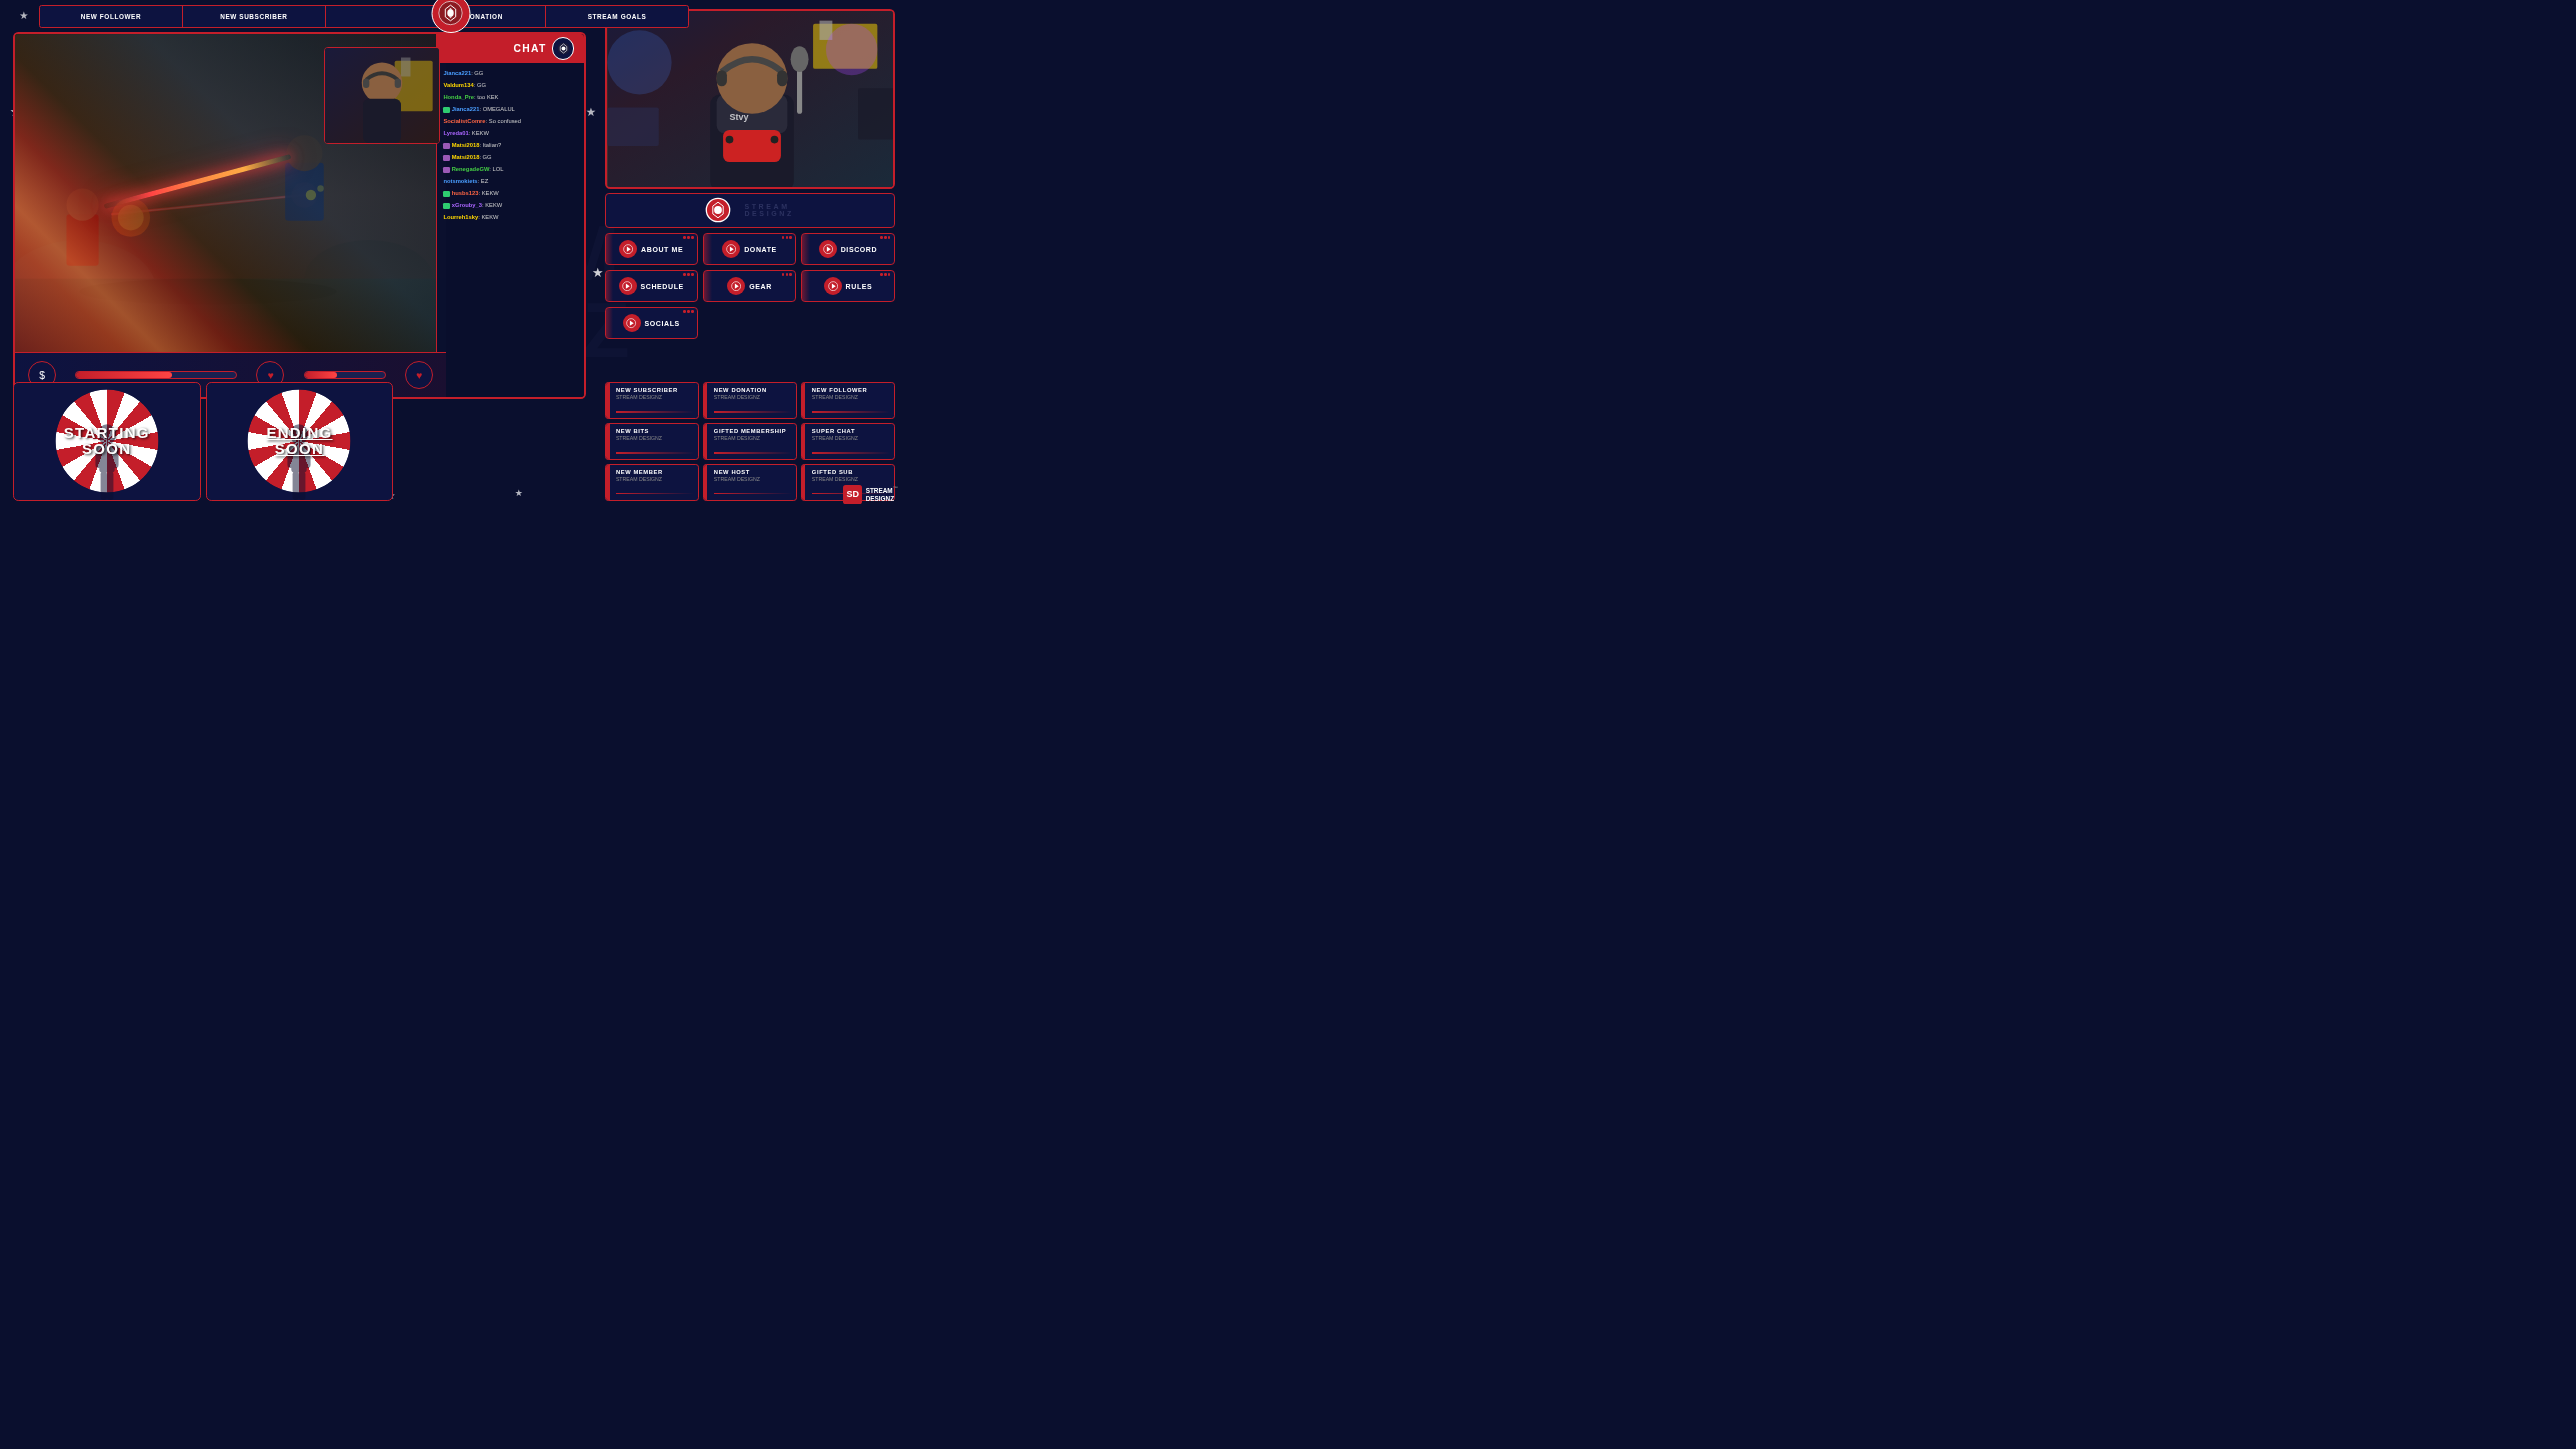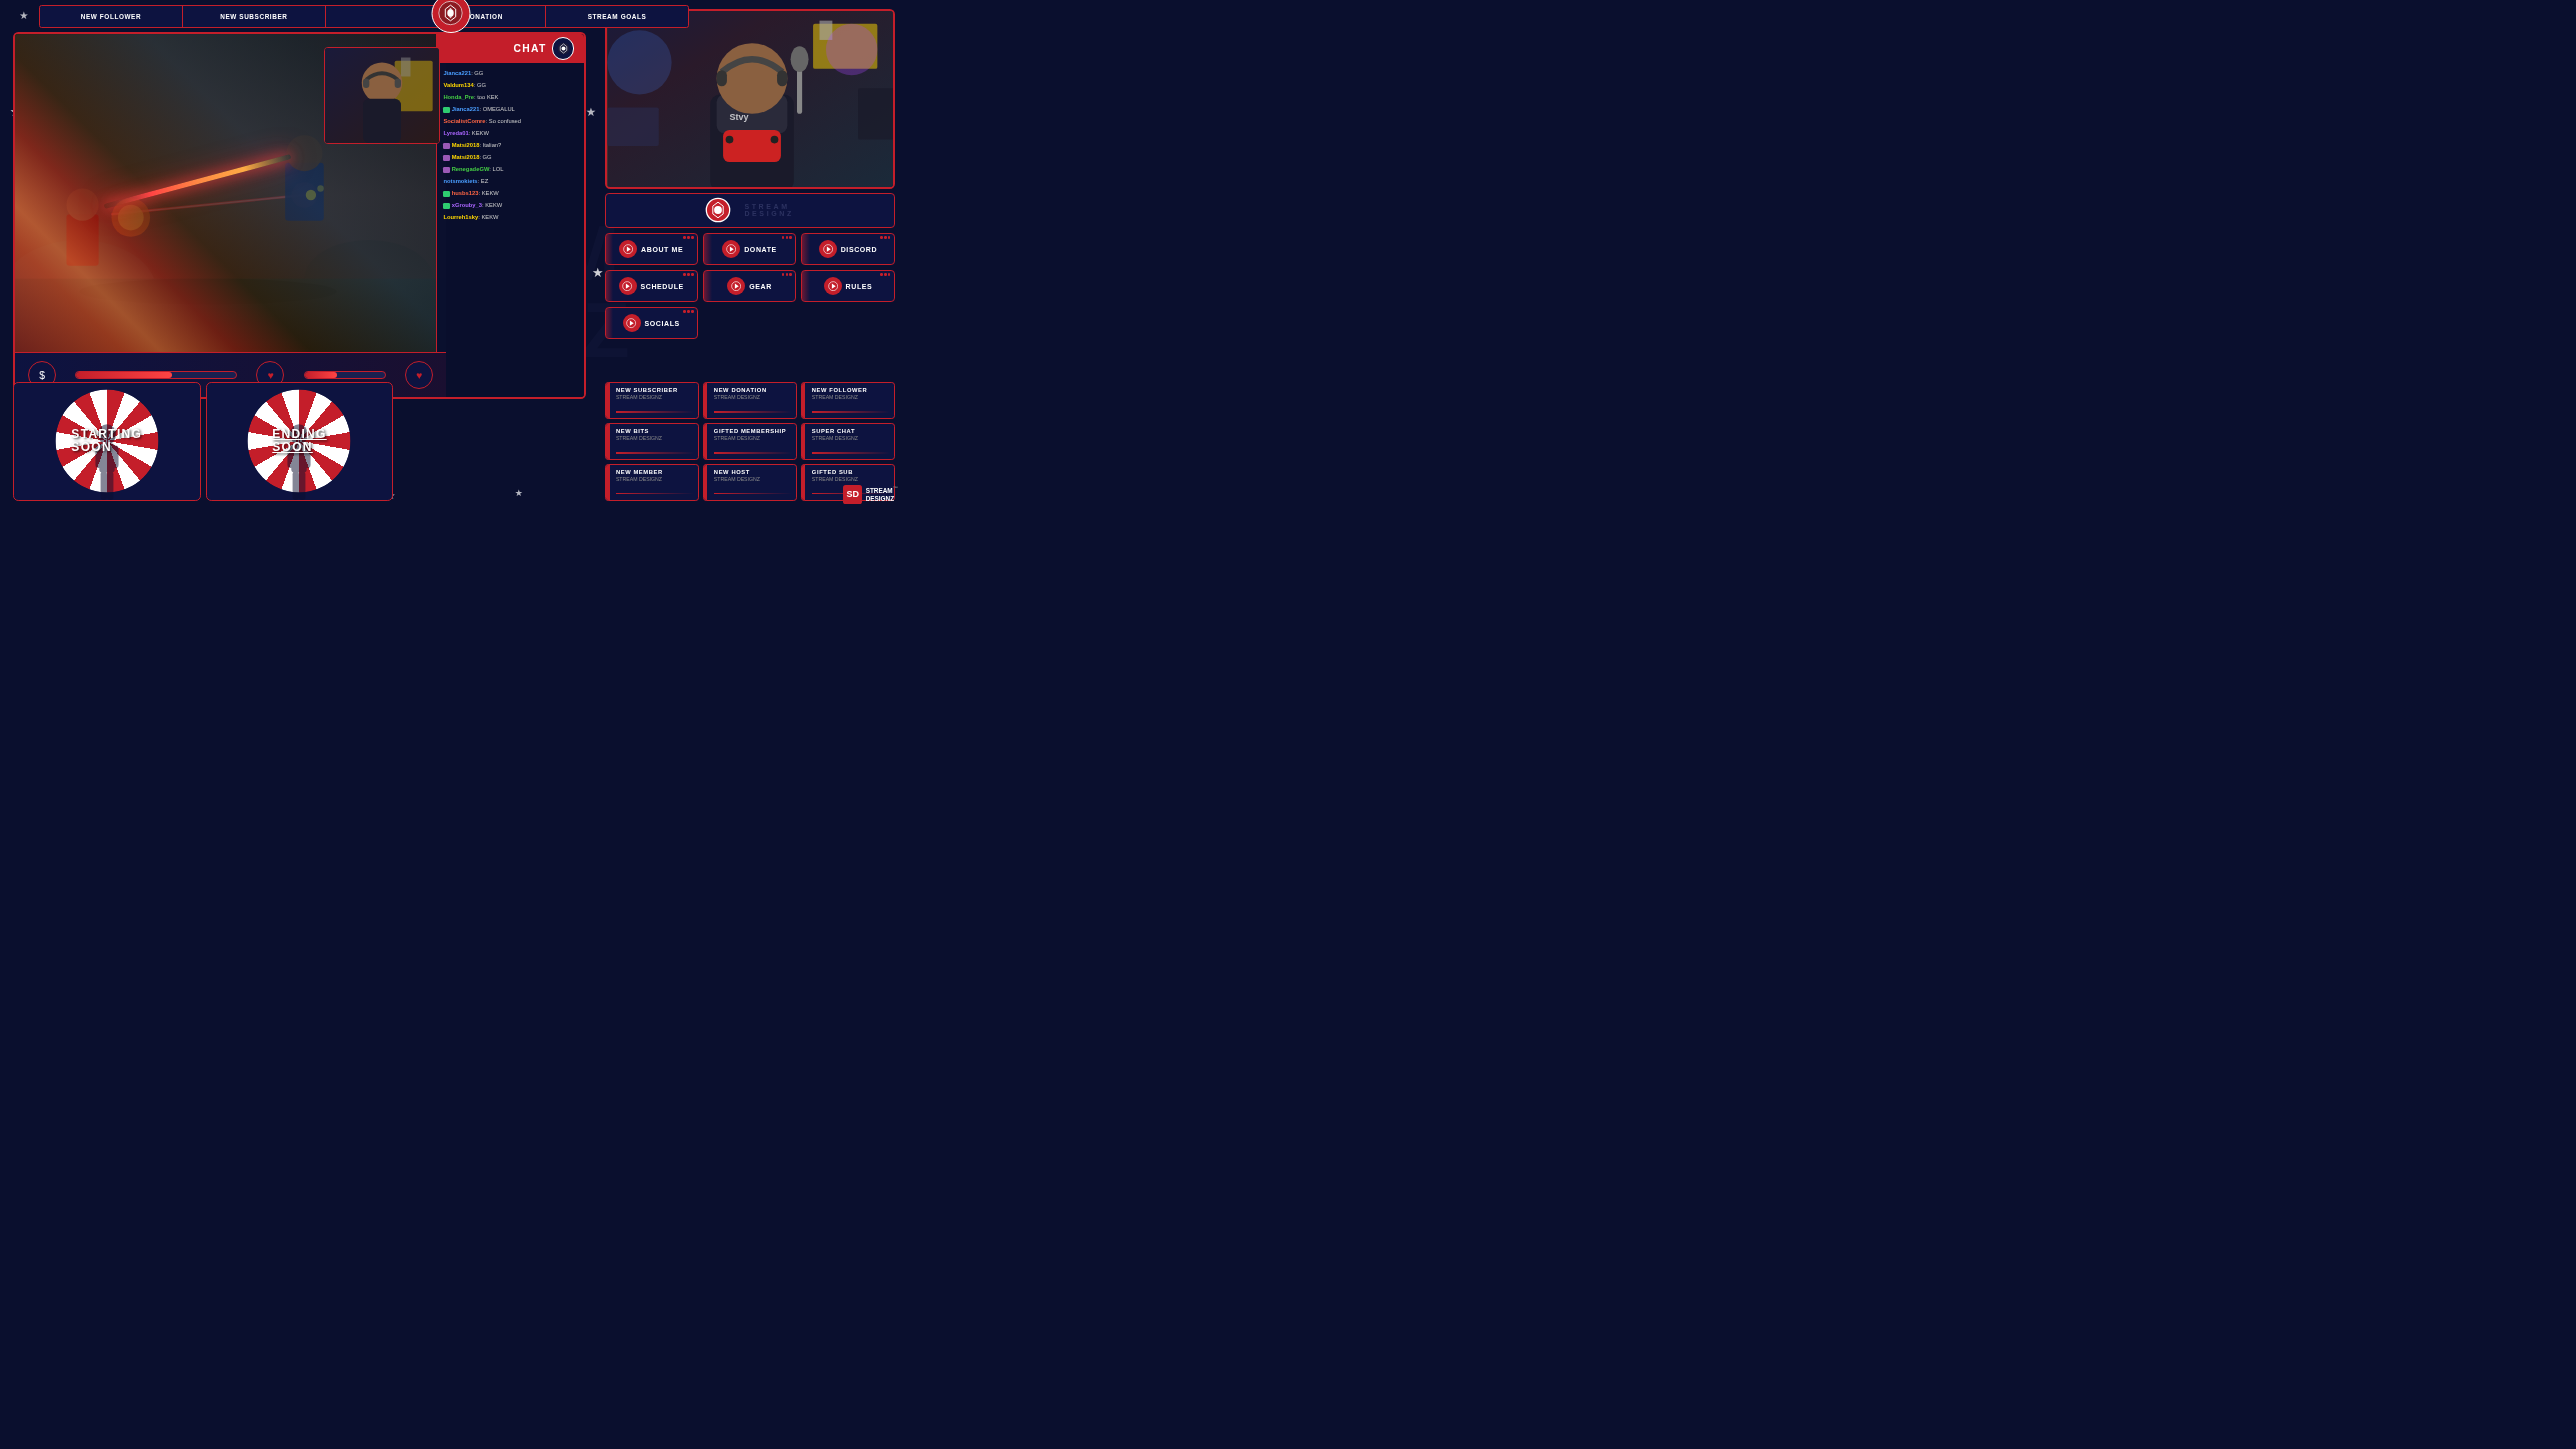--- a/index.html
+++ b/index.html
@@ -395,22 +395,23 @@
     .spiral-inner {
       width: 100%;
       height: 100%;
       background: conic-gradient(#c41e2a 0deg, #c41e2a 20deg, #fff 20deg, #fff 40deg, #c41e2a 40deg, #c41e2a 60deg, #fff 60deg, #fff 80deg, #c41e2a 80deg, #c41e2a 100deg, #fff 100deg, #fff 120deg, #c41e2a 120deg, #c41e2a 140deg, #fff 140deg, #fff 160deg, #c41e2a 160deg, #c41e2a 180deg, #fff 180deg, #fff 200deg, #c41e2a 200deg, #c41e2a 220deg, #fff 220deg, #fff 240deg, #c41e2a 240deg, #c41e2a 260deg, #fff 260deg, #fff 280deg, #c41e2a 280deg, #c41e2a 300deg, #fff 300deg, #fff 320deg, #c41e2a 320deg, #c41e2a 340deg, #fff 340deg, #fff 360deg);
       border-radius: 50%;
     }
     .bottom-panel-text {
       position: relative;
       z-index: 2;
       color: #fff;
-      font-size: 12px;
+      font-size: 15px;
       font-weight: 900;
+      text-align: center;
       text-transform: uppercase;
       letter-spacing: 1.3px;
       text-shadow: 1.3px 1.3px 2.6px rgba(0,0,0,0.8);
       line-height: 1.1;
     }
 
     
     .alert-cards {
       position: absolute;
       bottom: 6.4px;

